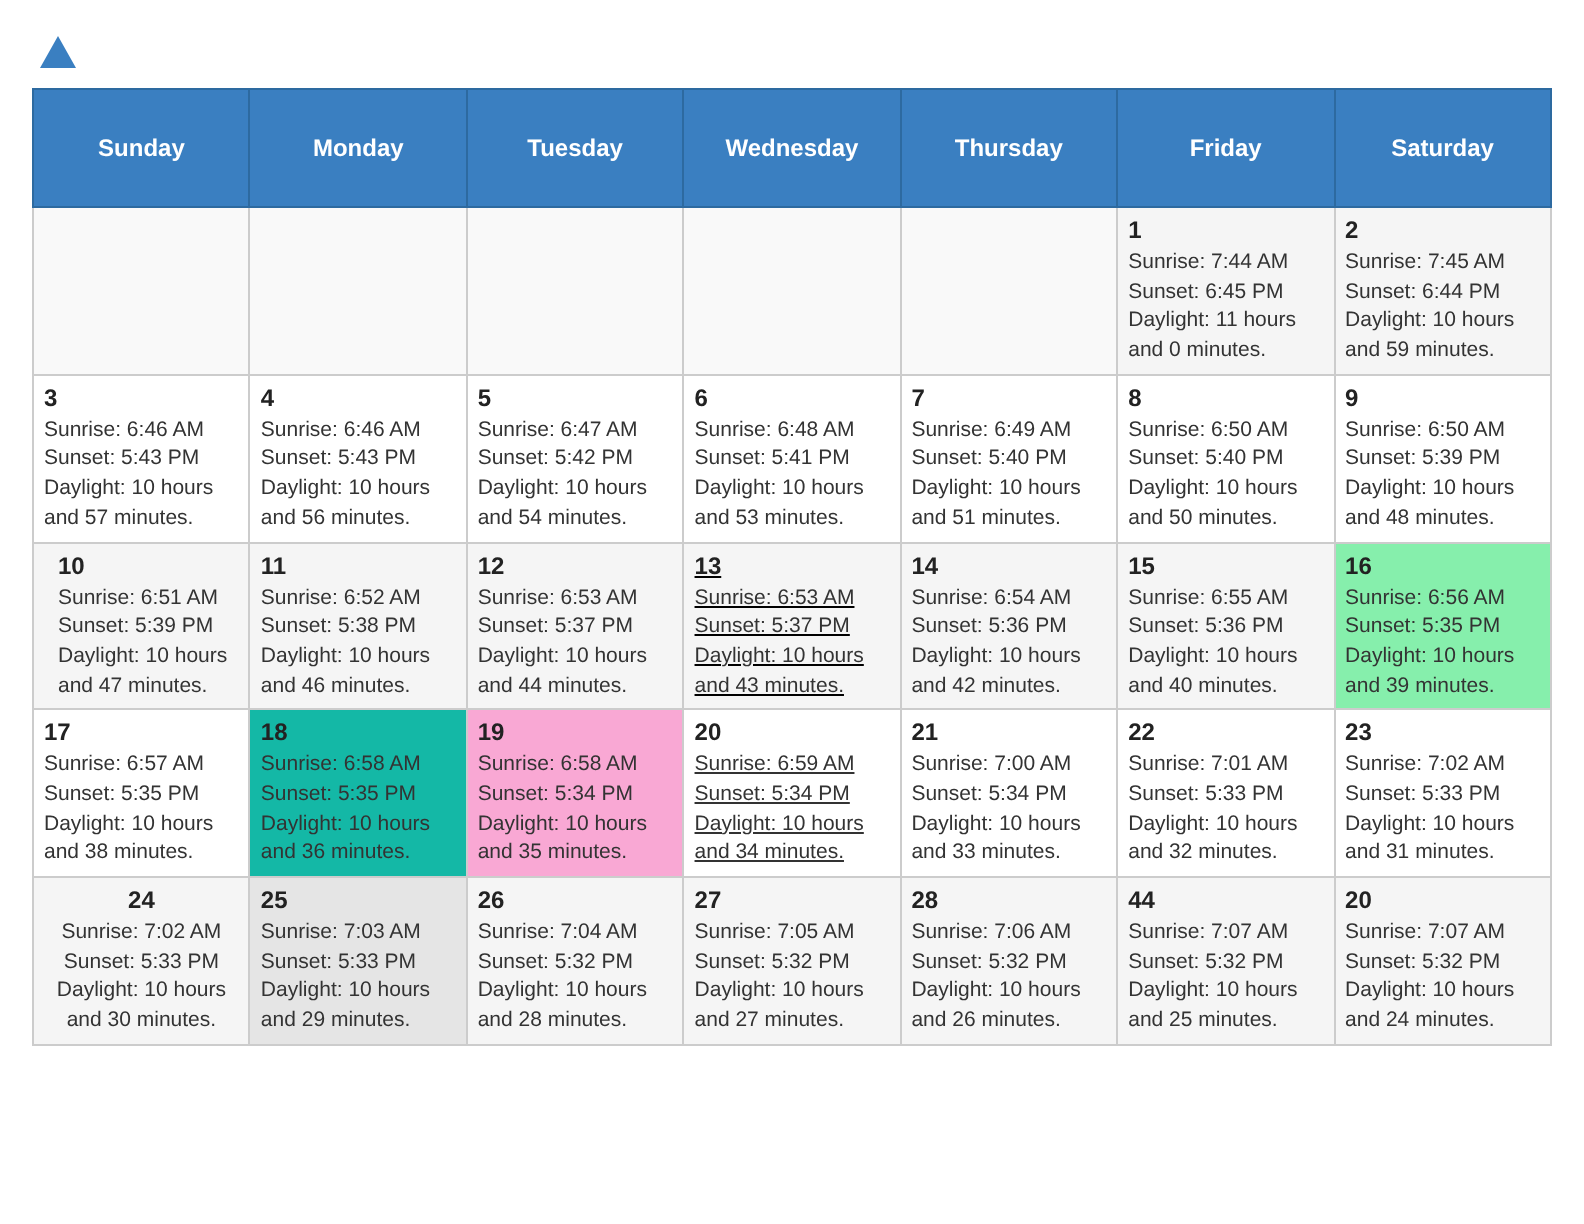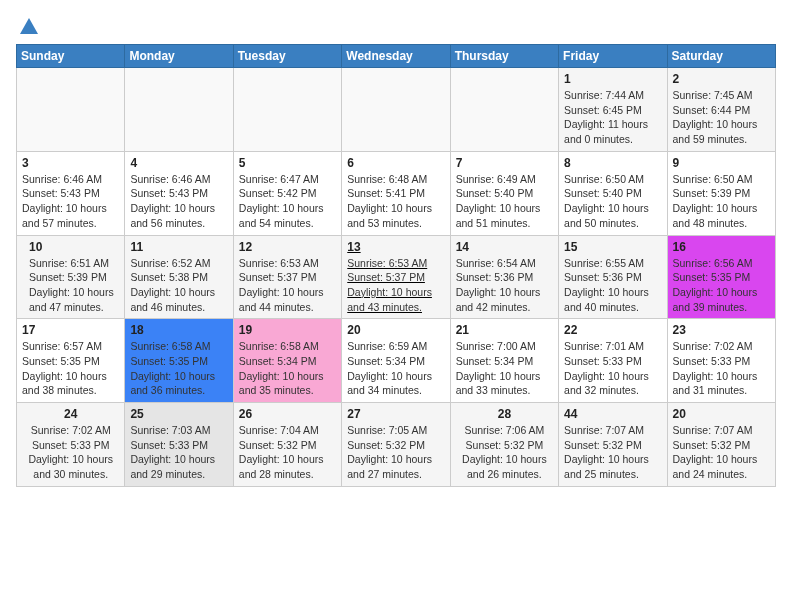--- a/index.html
+++ b/index.html
@@ -35,22 +35,22 @@
       color: #555;
     }
     .calendar {
       width: 100%;
       border-collapse: collapse;
       font-size: 11px;
     }
     .calendar thead th {
       background: #3a7fc1;
       color: #fff;
-      padding: 4px 4px;
-      text-align: left;
+      padding: 22px 4px;
+      text-align: center;
       font-size: 12px;
       font-weight: bold;
       border: 1px solid #2d6aa0;
     }
     .calendar tbody td {
       border: 1px solid #ccc;
       padding: 4px 5px;
       vertical-align: top;
       width: 107px;
       min-height: 80px;
@@ -202,49 +202,49 @@
           <div class="day-info" style="white-space: pre-line;">Sunrise: 6:54 AM
 Sunset: 5:36 PM
 Daylight: 10 hours and 42 minutes.</div>
         </td>
         <td style="background: rgb(245, 245, 245);">
           <div class="day-number">15</div>
           <div class="day-info" style="white-space: pre-line;">Sunrise: 6:55 AM
 Sunset: 5:36 PM
 Daylight: 10 hours and 40 minutes.</div>
         </td>
-        <td style="background: #d946ef;">
+        <td style="background: #86efac;">
           <div class="day-number">16</div>
           <div class="day-info" style="white-space: pre-line;">Sunrise: 6:56 AM
 Sunset: 5:35 PM
 Daylight: 10 hours and 39 minutes.</div>
         </td>
       </tr>
       <tr>
         <td style="background: rgb(255, 255, 255); margin-top: 48px;">
           <div class="day-number">17</div>
           <div class="day-info" style="white-space: pre-line;">Sunrise: 6:57 AM
 Sunset: 5:35 PM
 Daylight: 10 hours and 38 minutes.</div>
         </td>
-        <td style="background: #3b82f6;">
+        <td style="background: #14b8a6;">
           <div class="day-number">18</div>
           <div class="day-info" style="white-space: pre-line;">Sunrise: 6:58 AM
 Sunset: 5:35 PM
 Daylight: 10 hours and 36 minutes.</div>
         </td>
         <td style="background: #f9a8d4;">
           <div class="day-number">19</div>
           <div class="day-info" style="white-space: pre-line;">Sunrise: 6:58 AM
 Sunset: 5:34 PM
 Daylight: 10 hours and 35 minutes.</div>
         </td>
         <td style="background: rgb(255, 255, 255);">
           <div class="day-number">20</div>
-          <div class="day-info" style="white-space: pre-line;">Sunrise: 6:59 AM
+          <div class="day-info" style="white-space: pre-line; text-decoration: underline;">Sunrise: 6:59 AM
 Sunset: 5:34 PM
 Daylight: 10 hours and 34 minutes.</div>
         </td>
         <td style="background: rgb(255, 255, 255);">
           <div class="day-number">21</div>
           <div class="day-info" style="white-space: pre-line;">Sunrise: 7:00 AM
 Sunset: 5:34 PM
 Daylight: 10 hours and 33 minutes.</div>
         </td>
         <td style="background: rgb(255, 255, 255);">
@@ -278,21 +278,21 @@
           <div class="day-info" style="white-space: pre-line;">Sunrise: 7:04 AM
 Sunset: 5:32 PM
 Daylight: 10 hours and 28 minutes.</div>
         </td>
         <td style="background: rgb(245, 245, 245);">
           <div class="day-number">27</div>
           <div class="day-info" style="white-space: pre-line;">Sunrise: 7:05 AM
 Sunset: 5:32 PM
 Daylight: 10 hours and 27 minutes.</div>
         </td>
-        <td style="background: rgb(245, 245, 245); text-align: center;">
+        <td style="background: rgb(245, 245, 245);">
           <div class="day-number">28</div>
           <div class="day-info" style="white-space: pre-line;">Sunrise: 7:06 AM
 Sunset: 5:32 PM
 Daylight: 10 hours and 26 minutes.</div>
         </td>
         <td style="background: rgb(245, 245, 245);">
           <div class="day-number">44</div>
           <div class="day-info" style="white-space: pre-line;">Sunrise: 7:07 AM
 Sunset: 5:32 PM
 Daylight: 10 hours and 25 minutes.</div>

